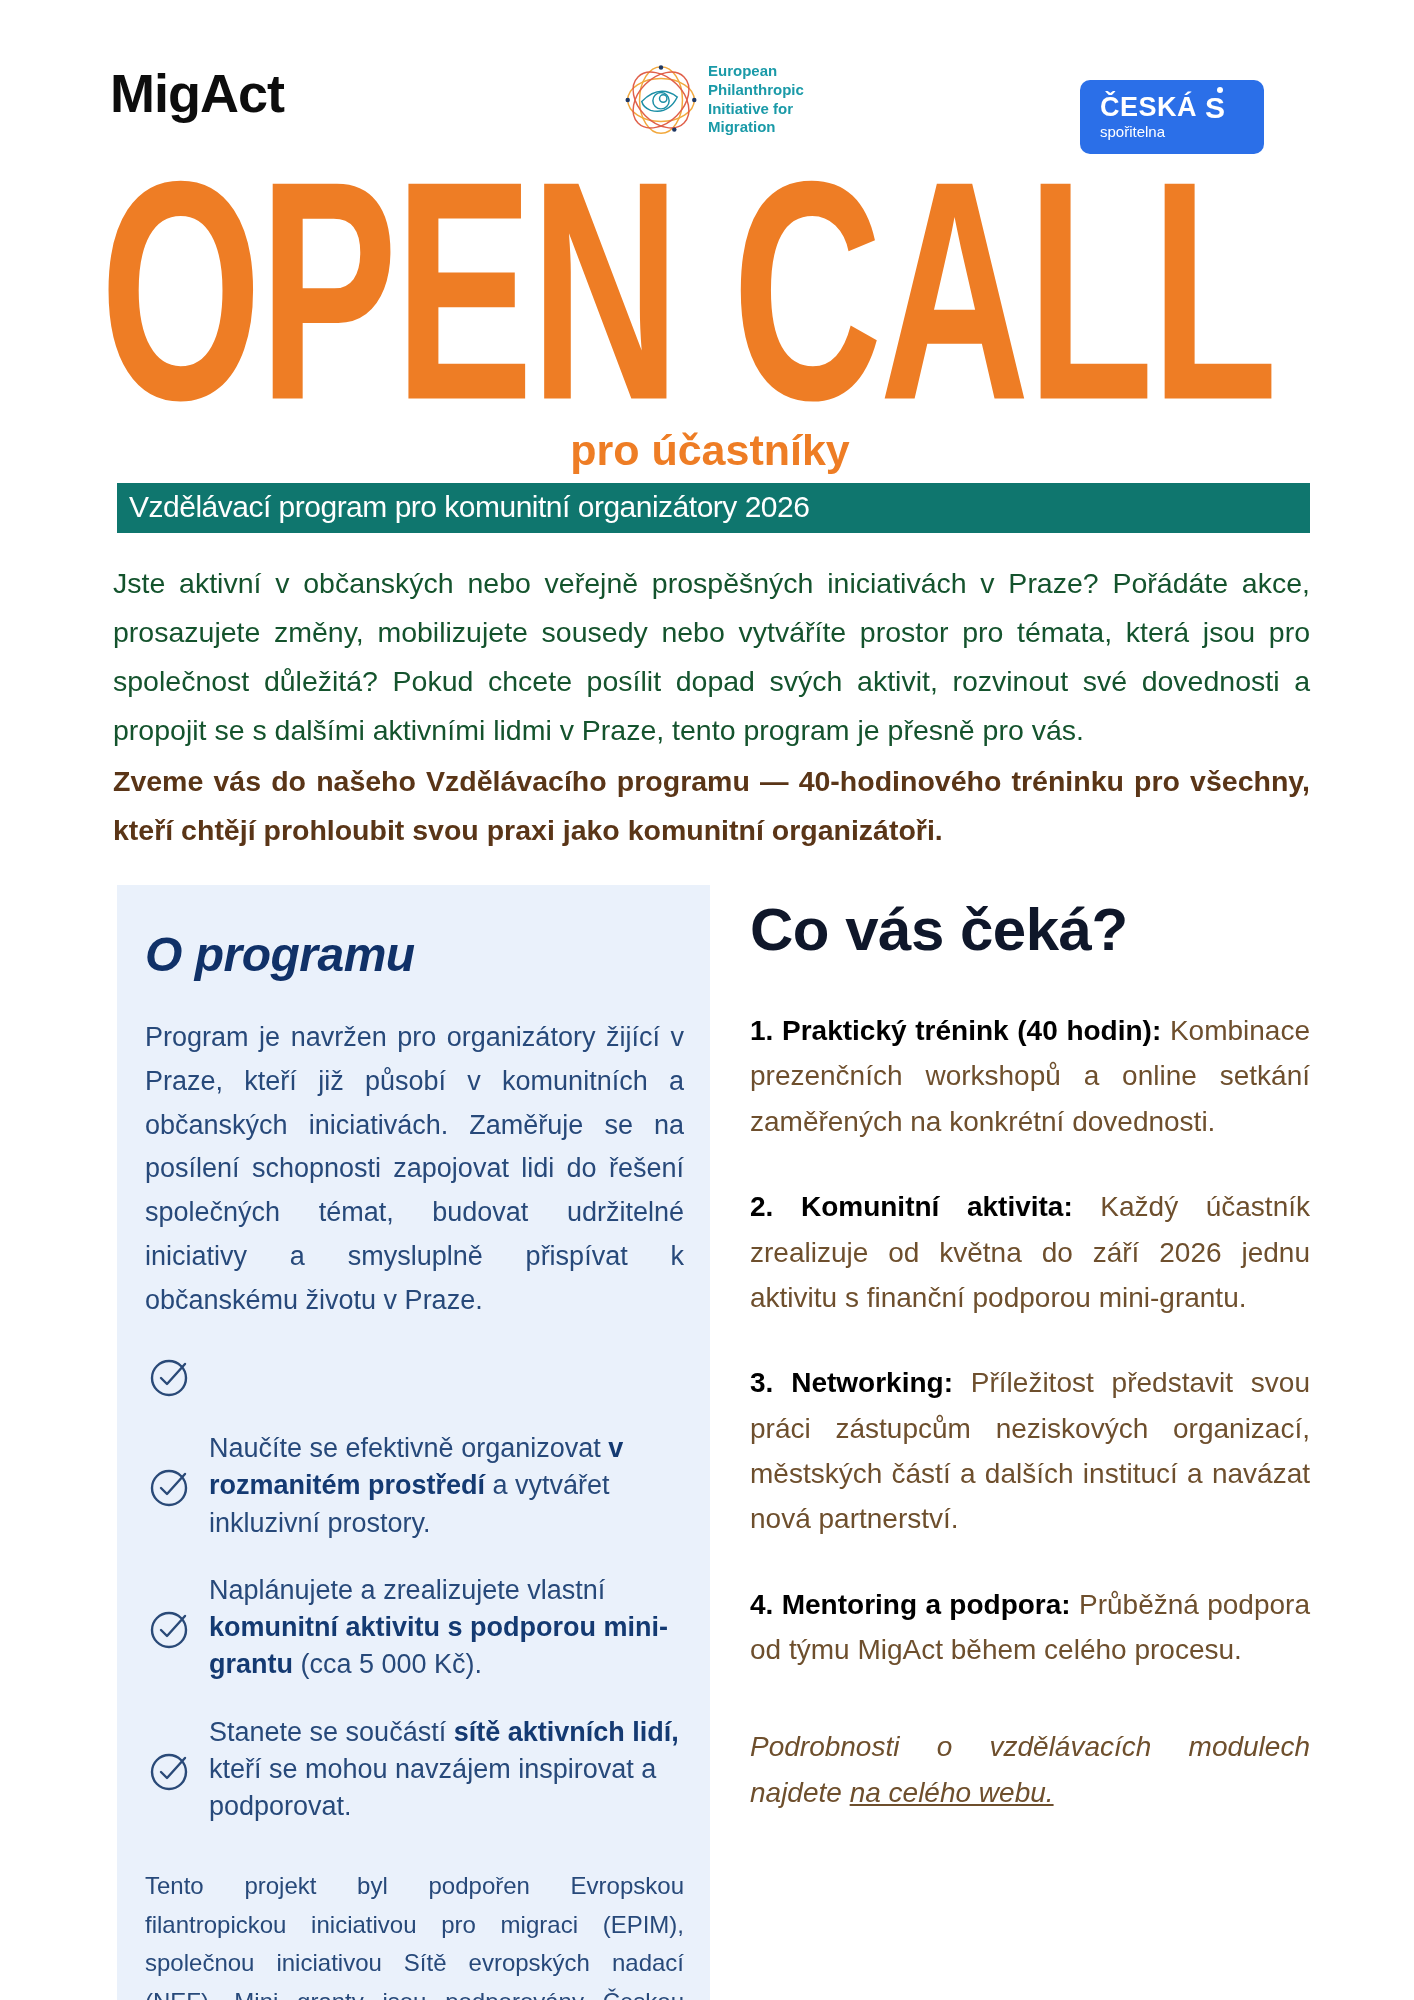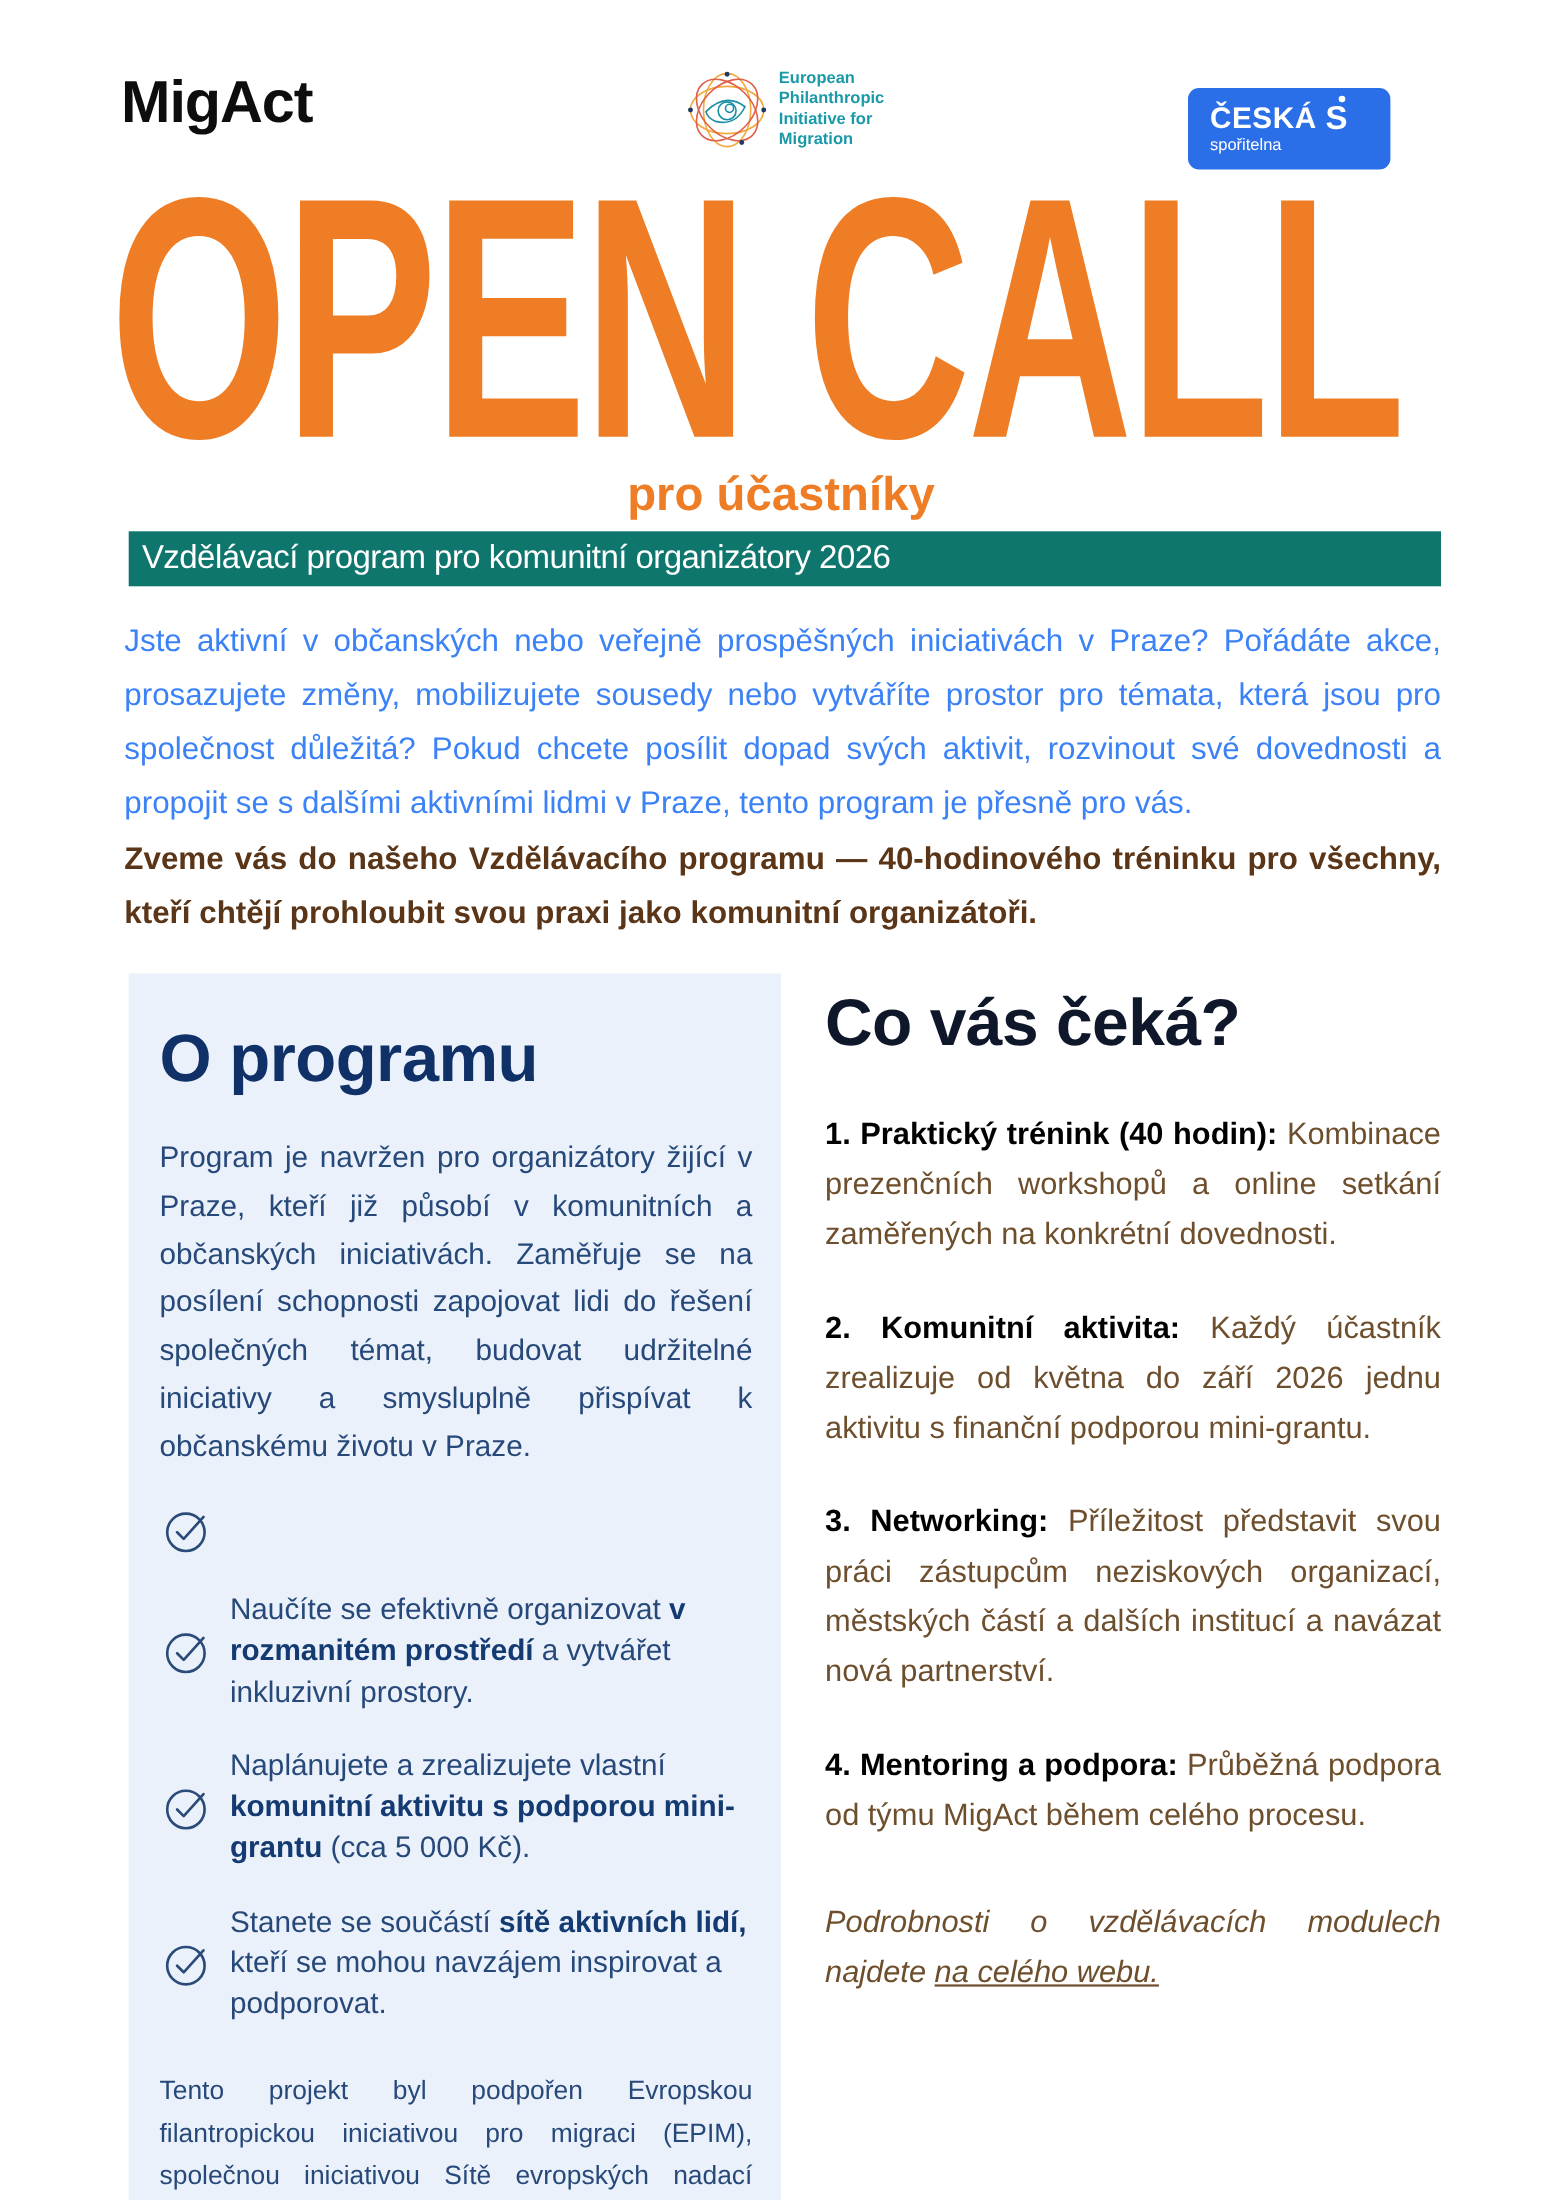--- a/index.html
+++ b/index.html
@@ -21,29 +21,29 @@
 
   
   .hero { padding:0 104px 0 110px; }
   .hero-title-wrap { height:248px; margin-top:12px; overflow:visible; }
   .hero-title { display:inline-block; font-size:208px; font-weight:bold; color:#ee7d25; letter-spacing:-3px; line-height:0.76; white-space:nowrap; transform:scaleY(1.5); transform-origin:top left; margin-left:-10px; }
   .hero-sub { text-align:center; font-size:43px; font-weight:bold; color:#ee7d25; margin-top:6px; }
   .hero-banner { margin:8px 0 0 7px; background:#0f766e; color:#ffffff; font-size:30px; font-weight:normal; padding:7px 12px 9px 12px; letter-spacing:-0.5px; }
 
   
   .intro { padding:26px 104px 0 113px; }
-  .intro p { font-size:28.5px; line-height:1.72; text-align:justify; color:#3b82f6; }
+  .intro p { font-size:28.5px; line-height:1.72; text-align:justify; color:#14532d; }
   .intro .cta { font-weight:bold; color:#5a3517; margin-top:2px; }
 
   
   .columns { display:flex; margin:30px 104px 0 117px; gap:40px; height:1118px; }
   .left-panel { width:593px; flex:none; background:#eaf1fb; padding:42px 26px 0 28px; }
   .right-col { flex:1; padding-top:10px; }
 
-  h2.about-title { font-size:61px; color:#103168; letter-spacing:-0.5px; }
+  h2.about-title { font-size:48px; color:#103168; letter-spacing:-0.5px;font-style:italic; }
   h2.expect-title { font-size:60px; color:#0f172a; letter-spacing:-0.5px; }
 
   .about-par { margin-top:34px; font-size:27px; line-height:1.62; text-align:justify; color:#27497a; }
 
   .bullets { margin-top:30px; display:flex; flex-direction:column; gap:30px; }
   .bullet { display:flex; align-items:center; gap:16px; }
   .bullet svg { width:48px; height:48px; flex:none; }
   .bullet-text { font-size:27px; line-height:1.38; text-align:left; color:#27497a; }
   .bullet-text b { color:#143a72; }
 

